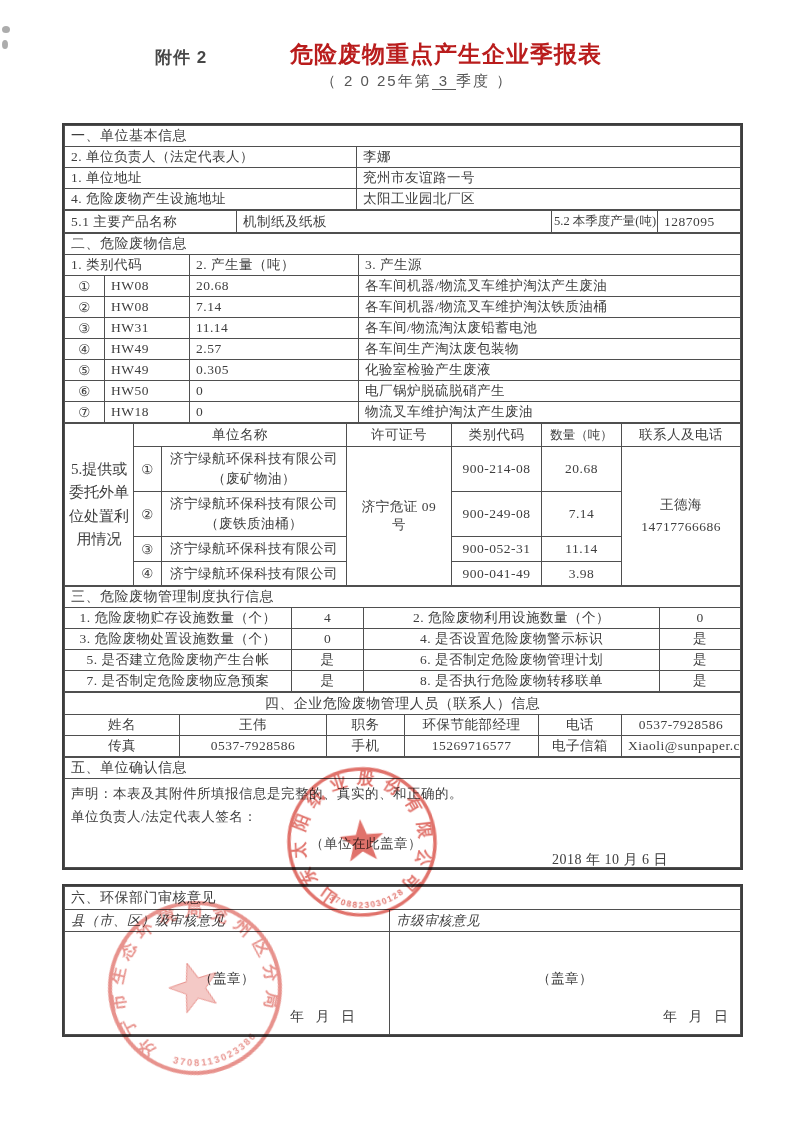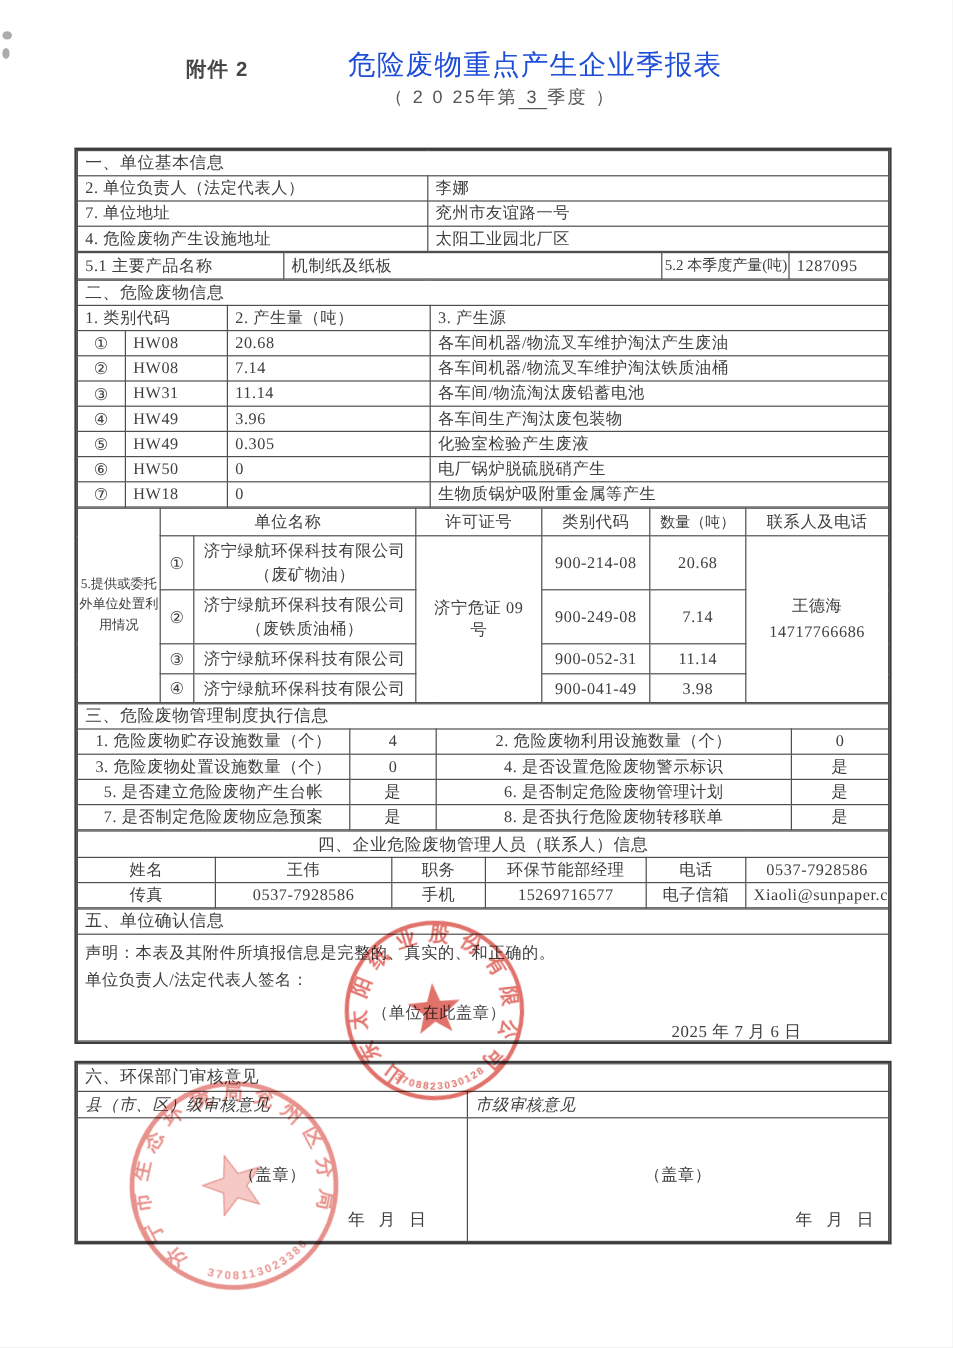--- a/index.html
+++ b/index.html
@@ -1,21 +1,21 @@
 <!DOCTYPE html>
 <html><head>
 <meta charset="utf-8">
 <style>
   html,body{margin:0;padding:0;background:#e8e8e8;}
   #page{position:relative;width:794px;height:1123px;background:#ffffff;overflow:hidden;
         font-family:"Liberation Serif","DejaVu Serif",serif;color:#3e3e3e;}
   .hd{font-family:"Liberation Sans","DejaVu Sans",sans-serif;}
   
   #attachment{position:absolute;left:155px;top:46px;font-size:17px;font-weight:700;color:#474747;letter-spacing:1px;}
-  #doc-title{position:absolute;left:290px;top:39px;font-size:23px;font-weight:400;color:#1d4ed8;letter-spacing:1px;}
+  #doc-title{position:absolute;left:290px;top:39px;font-size:23px;font-weight:700;color:#b91c1c;letter-spacing:1px;}
   #doc-subtitle{position:absolute;left:20px;top:72px;width:794px;text-align:center;font-size:15px;color:#565656;letter-spacing:2px;}
   #doc-subtitle .q{border-bottom:1.5px solid #5a5a5a;padding:0 7px;}
   
   .smudge{position:absolute;background:#909090;border-radius:50%;opacity:.75;}
   
   .tblwrap{position:absolute;left:62px;width:677px;border:2px solid #3d3d3d;background:transparent;}
   table{width:100%;border-collapse:collapse;table-layout:fixed;}
   td{border:1px solid #4f4f4f;font-size:13.5px;color:#3e3e3e;padding:0 6px;letter-spacing:.5px;
      overflow:hidden;white-space:nowrap;}
   td.wrap{white-space:normal;}
@@ -57,21 +57,21 @@
         </colgroup>
     <tbody>
           <tr>
             <td colspan="2" class="sec-h" style="height:20px;">一、单位基本信息</td>
           </tr>
     <tr style="height:21px;">
             <td>2. 单位负责人（法定代表人）</td>
             <td>李娜</td>
           </tr>
     <tr style="height:21px;">
-            <td>7. 单位地址</td>
+            <td>1. 单位地址</td>
             <td>兖州市友谊路一号</td>
           </tr>
     <tr style="height:21px;">
             <td>4. 危险废物产生设施地址</td>
             <td>太阳工业园北厂区</td>
           </tr>
   </tbody>
       </table>
   <table>
     <colgroup>
@@ -120,57 +120,57 @@
           </tr>
     <tr style="height:21px;">
             <td class="ctr">③</td>
             <td>HW31</td>
             <td>11.14</td>
             <td>各车间/物流淘汰废铅蓄电池</td>
           </tr>
     <tr style="height:21px;">
             <td class="ctr">④</td>
             <td>HW49</td>
-            <td>3.96</td>
+            <td>2.57</td>
             <td>各车间生产淘汰废包装物</td>
           </tr>
     <tr style="height:21px;">
             <td class="ctr">⑤</td>
             <td>HW49</td>
             <td>0.305</td>
             <td>化验室检验产生废液</td>
           </tr>
     <tr style="height:21px;">
             <td class="ctr">⑥</td>
             <td>HW50</td>
             <td>0</td>
             <td>电厂锅炉脱硫脱硝产生</td>
           </tr>
     <tr style="height:21px;">
             <td class="ctr">⑦</td>
             <td>HW18</td>
             <td>0</td>
-            <td>生物质锅炉吸附重金属等产生</td>
+            <td>物流叉车维护淘汰产生废油</td>
           </tr>
   </tbody>
       </table>
 
   <table>
     <colgroup>
           <col style="width:69px">
           <col style="width:28px">
           <col style="width:185px">
           <col style="width:105px">
           <col style="width:90px">
           <col style="width:80px">
           <col>
         </colgroup>
     <tbody>
           <tr style="height:23px;">
-      <td rowspan="5" class="ctr wrap" style="padding:1px;font-size:11px;letter-spacing:0;word-break:break-all;line-height:1.55;">5.提供或委托外单位处置利用情况</td>
+      <td rowspan="5" class="ctr wrap" style="padding:1px;font-size:15px;letter-spacing:0;word-break:break-all;line-height:1.55;">5.提供或委托外单位处置利用情况</td>
       <td colspan="2" class="ctr">单位名称</td>
       <td class="ctr">许可证号</td>
       <td class="ctr">类别代码</td>
       <td class="ctr small">数量（吨）</td>
       <td class="ctr">联系人及电话</td>
     </tr>
     <tr style="height:45px;">
       <td class="ctr">①</td>
       <td class="ctr wrap" style="line-height:1.5;">
               <div>济宁绿航环保科技有限公司</div>
@@ -283,21 +283,21 @@
   <table>
     <tbody>
           <tr>
             <td class="sec-h" style="height:20px;">五、单位确认信息</td>
           </tr>
     <tr>
             <td id="confirm-cell" style="height:88px;">
       <div id="stmt">声明：本表及其附件所填报信息是完整的、真实的、和正确的。</div>
       <div id="signlab">单位负责人/法定代表人签名：</div>
       <div id="sealhint">（单位在此盖章）</div>
-      <div id="sdate">2025 年 7 月 6 日</div>
+      <div id="sdate">2018 年 10 月 6 日</div>
     </td>
           </tr>
   </tbody>
       </table>
 </div>
 
 <div class="tblwrap" style="top:884px;">
   <table>
     <colgroup>
           <col style="width:325px">

